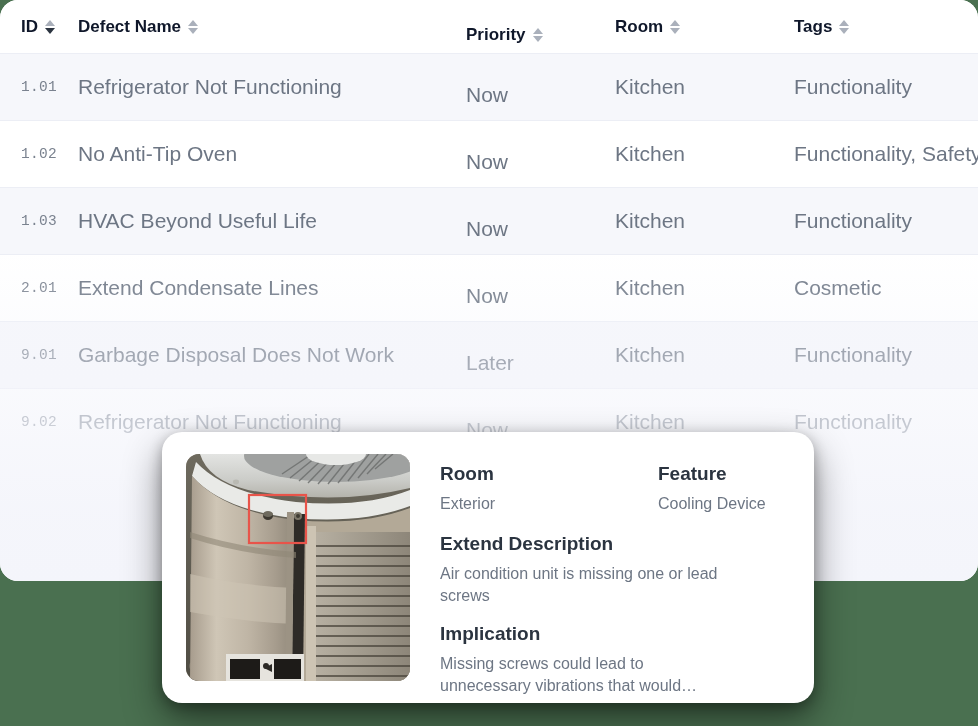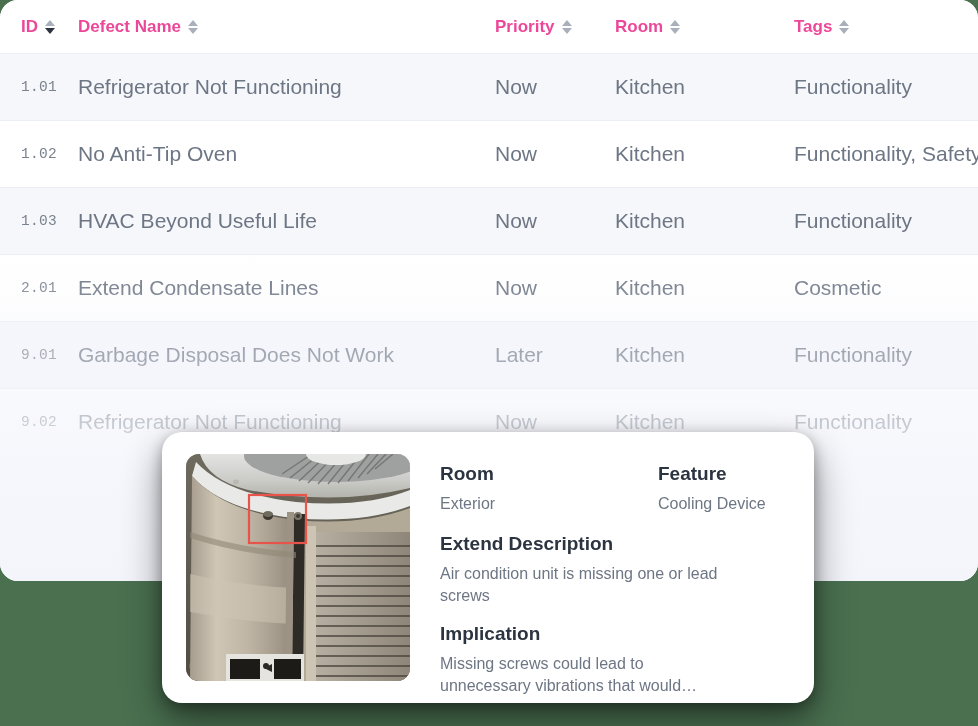--- a/index.html
+++ b/index.html
@@ -44,28 +44,28 @@
 
   
   .cell {
     position: absolute;
     top: 50%;
     transform: translateY(-50%);
     white-space: nowrap;
   }
   .c-id    { left: 21px;  }
   .c-name  { left: 78px;  }
-  .c-prio  { left: 495px; }
+  .c-prio  { left: 466px; margin-top: 8px; }
   .c-room  { left: 615px; }
   .c-tags  { left: 794px; }
 
   .th {
     font-size: 17px;
     font-weight: bold;
-    color: #ec4899;
+    color: #0f172a;
     display: flex;
     align-items: center;
     gap: 7px;
   }
 
   .td {
     font-size: 21px;
     color: #6d7684;
     font-weight: normal;
   }

